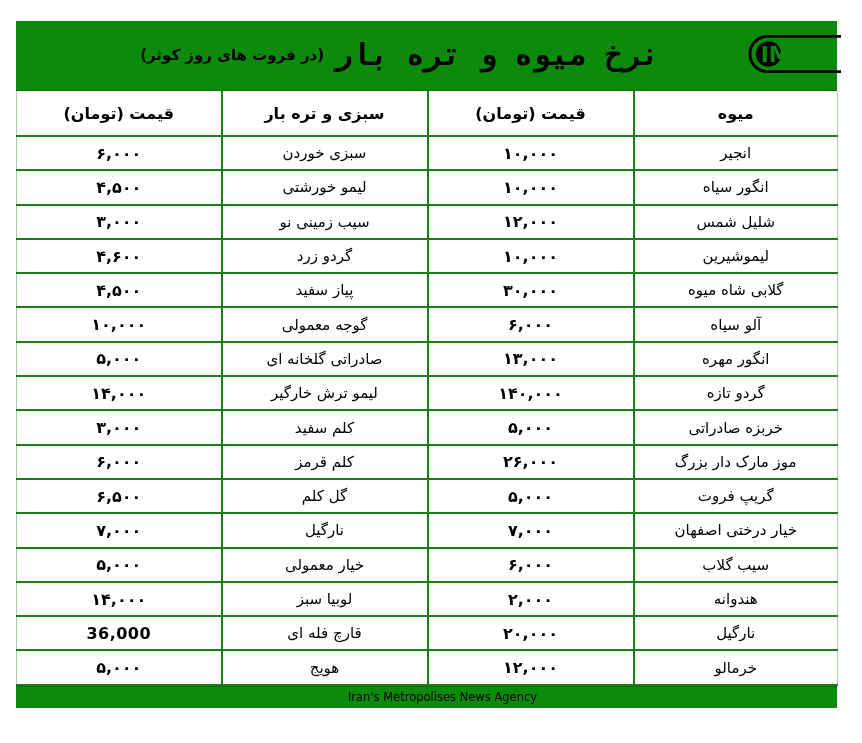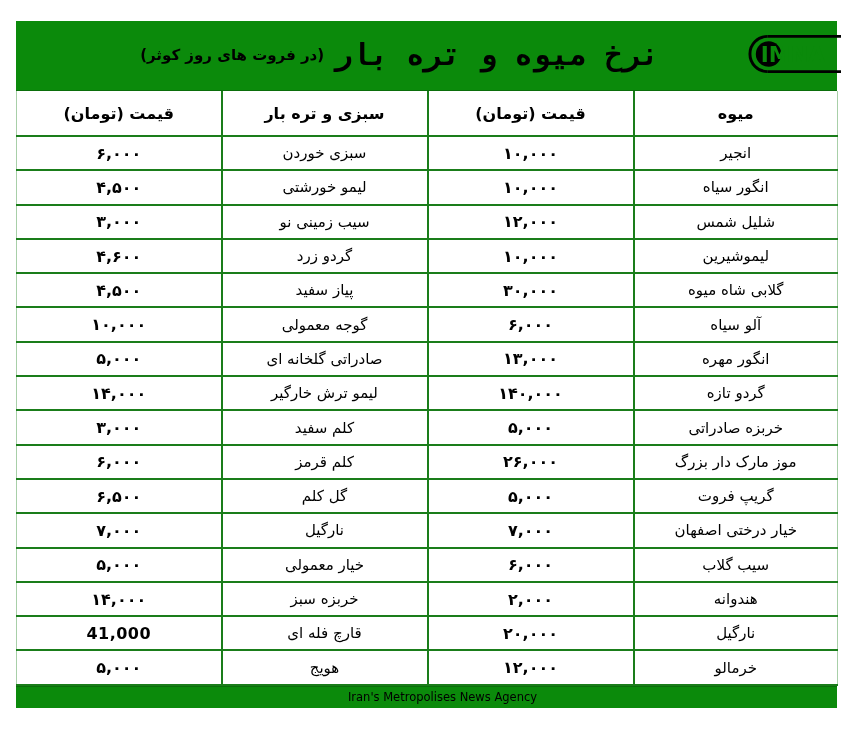--- a/index.html
+++ b/index.html
@@ -149,28 +149,28 @@
         </tr>
       <tr>
           <td>سیب گلاب</td>
           <td class="price">۶,۰۰۰</td>
           <td>خیار معمولی</td>
           <td class="price">۵,۰۰۰</td>
         </tr>
       <tr>
           <td>هندوانه</td>
           <td class="price">۲,۰۰۰</td>
-          <td>خربزه سبز</td>
+          <td>لوبیا سبز</td>
           <td class="price">۱۴,۰۰۰</td>
         </tr>
       <tr>
           <td>نارگیل</td>
           <td class="price">۲۰,۰۰۰</td>
           <td>قارچ فله ای</td>
-          <td class="price">41,000</td>
+          <td class="price">36,000</td>
         </tr>
       <tr>
           <td>خرمالو</td>
           <td class="price">۱۲,۰۰۰</td>
           <td>هویج</td>
           <td class="price">۵,۰۰۰</td>
         </tr>
     </tbody>
   </table>
 

